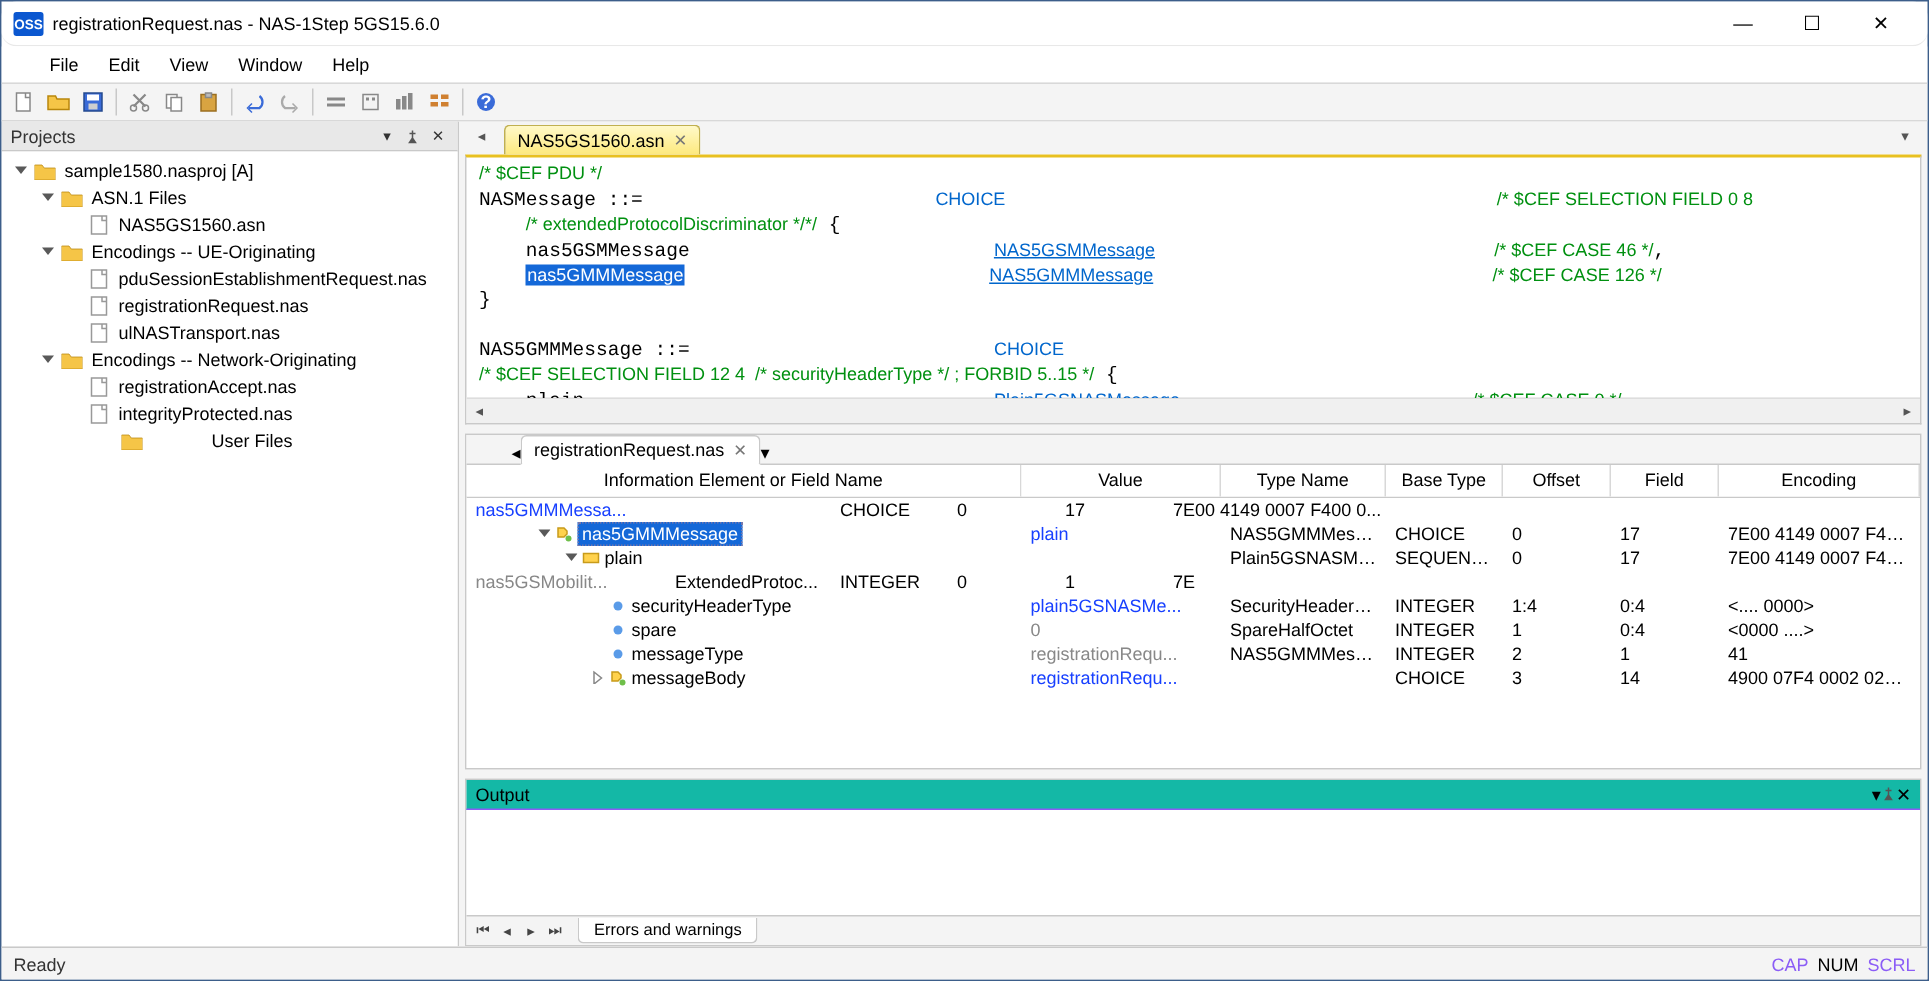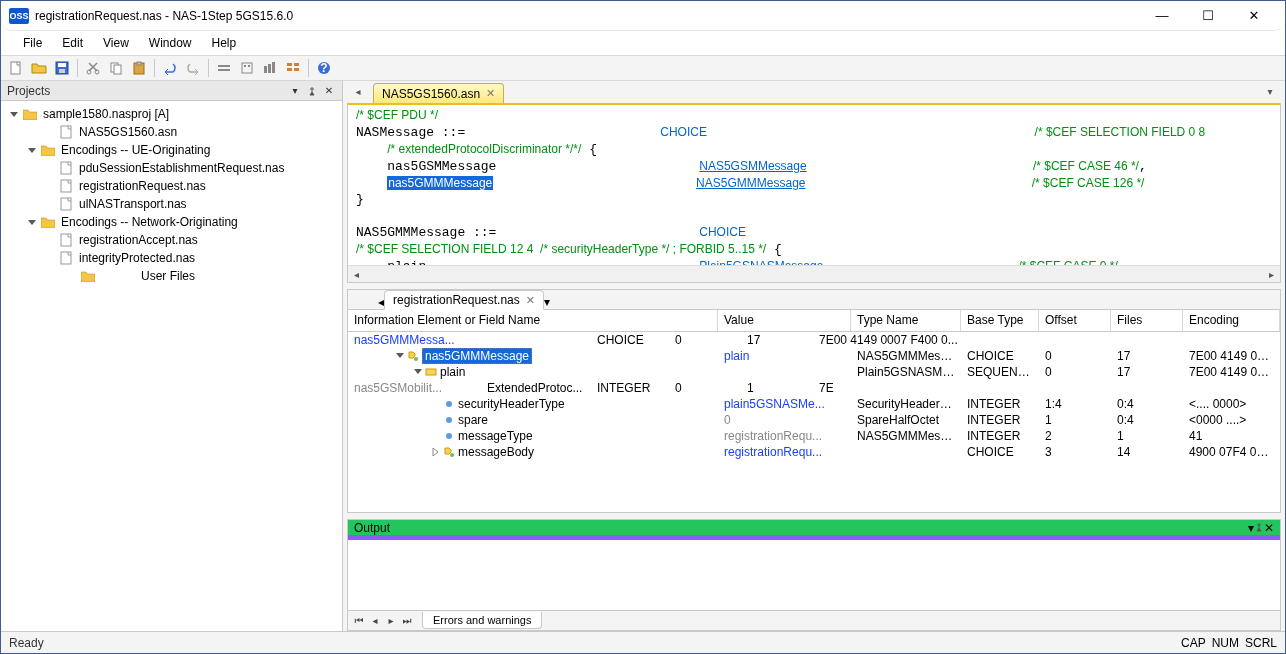--- a/index.html
+++ b/index.html
@@ -1,28 +1,28 @@
 <!DOCTYPE html>
 <html><head>
 <meta charset="utf-8">
 <style>
 * { margin:0; padding:0; box-sizing:border-box; font-family:"Segoe UI",Tahoma,sans-serif; font-size:12px; }
 body { width:1286px; height:654px; background:#fff; display:flex; flex-direction:column; border:1px solid #3d5e8a; overflow:hidden; }
 .titlebar { height:30px; background:#fff; display:flex; align-items:center; padding:0 8px; border-bottom:1px solid #e8e8e8;border-radius:10px; }
 .titlebar .logo { width:20px; height:16px; background:#0b57d0; color:#fff; font-size:9px; font-weight:bold; display:flex; align-items:center; justify-content:center; border-radius:2px; margin-right:6px; }
 .titlebar .title { flex:1; font-size:12px; color:#000; }
 .titlebar .winbtn { width:46px; height:30px; display:flex; align-items:center; justify-content:center; font-size:13px; cursor:default; }
-.menubar { height:24px; display:flex; align-items:center; padding:0 12px; background:#fff; }
+.menubar { height:24px; display:flex; align-items:center; padding:0 22px; background:#fff; }
 .menubar span { padding:3px 10px; cursor:default; color:#000; }
 .toolbar { height:26px; background:#f4f4f4; border-top:1px solid #d8d8d8; border-bottom:1px solid #d8d8d8; display:flex; align-items:center; padding:0 4px; gap:1px; }
 .tbtn { width:22px; height:22px; display:flex; align-items:center; justify-content:center; cursor:default; border-radius:2px; }
 .tbtn span { width:16px; height:16px; display:block; }
 .tsep { width:1px; height:18px; background:#c8c8c8; margin:0 3px; }
 .main { flex:1; display:flex; overflow:hidden; }
-.left { width:342px; display:flex; flex-direction:column; border-right:1px solid #c9c9c9; }
+.left { width:305px; display:flex; flex-direction:column; border-right:1px solid #c9c9c9; }
 .panel-header { height:20px; background:#e8e8e8; border-bottom:1px solid #c9c9c9; display:flex; align-items:center; padding:0 6px; font-size:11px; color:#333; }
 .panel-header .spacer { flex:1; }
 .panel-header .pbtn { width:14px; height:14px; margin-left:3px; display:flex; align-items:center; justify-content:center; font-size:10px; cursor:default; }
 .tree { flex:1; background:#fff; padding:4px 2px; overflow:auto; }
 .tree-row { display:flex; align-items:center; height:18px; white-space:nowrap; cursor:default; }
 .tree-row .exp { width:12px; text-align:center; color:#7b7b7b; font-size:10px; }
 .tree-row .exp svg { vertical-align:middle; }
 .tree-row .ico { width:16px; height:14px; margin:0 3px; display:flex; align-items:center; justify-content:center; }
 .tree-row .lbl { font-size:12px; color:#000; padding:0 2px; }
 .ico-folder { width:14px; height:11px; display:block; }
@@ -40,44 +40,44 @@
 .kw-blue { color:#0066cc; }
 .idblue { color:#0066cc; text-decoration:underline; }
 .sel { background:#1468d8; color:#fff; padding:0 1px; }
 .hscroll { height:17px; background:#f0f0f0; border-top:1px solid #ddd; display:flex; align-items:center; }
 .hscroll .arrow { width:17px; height:17px; display:flex; align-items:center; justify-content:center; font-size:10px; color:#555; cursor:default; }
 .hscroll .track { flex:1; }
 .mid-panel { margin:6px 4px 0 4px; border:1px solid #c9c9c9; background:#fff; flex:1; display:flex; flex-direction:column; min-height:0; }
 .mid-tabbar { height:20px; background:#f4f4f4; display:flex; align-items:flex-end; padding:0 30px 0 30px; position:relative; border-bottom:1px solid #c9c9c9; }
 .mid-tabbar .tab { background:#fff; border:1px solid #c9c9c9; border-bottom:1px solid #fff; position:relative; top:1px; }
 .grid { flex:1; display:flex; flex-direction:column; overflow:hidden; }
-.grid-head { display:flex; height:22px; border-bottom:1px solid #c9c9c9; }
+.grid-head { display:flex; height:22px; border-bottom:1px solid #c9c9c9;text-align:center; }
 .grid-head > div { border-right:1px solid #d8d8d8; padding:3px 6px; background:#fff; font-size:12px; color:#000; }
 .grid-body { flex:1; overflow:auto; background:#fff; }
 .grid-row { display:flex; height:16px; align-items:center; font-size:12px; }
 .grid-row > div { padding:0 6px; white-space:nowrap; overflow:hidden; text-overflow:ellipsis; }
 .col0{width:370px;} .col1{width:133px;} .col2{width:110px;} .col3{width:78px;} .col4{width:72px;} .col5{width:72px;} .col6{flex:1;}
 .grid-head .col0{width:370px;}
 .gcell-name { display:flex; align-items:center; gap:2px; }
 .gexp { width:10px; text-align:center; font-size:9px; color:#555; cursor:default; }
 .gico { width:14px; height:14px; display:flex; align-items:center; justify-content:center; }
 .row-sel .name-text { background:#1468d8; color:#fff; border:1px dotted #77a; padding:0 2px; }
 .val-blue { color:#1840ff; }
 .val-gray { color:#888; }
 .output { margin:6px 4px 0 4px; border:1px solid #c9c9c9; background:#fff; height:112px; display:flex; flex-direction:column; }
-.output-head { height:20px; background:#22c55e; border-bottom:5px solid #8b5cf6; display:flex; align-items:center; padding:0 6px; font-size:11px;text-align:center; }
+.output-head { height:20px; background:#14b8a6; border-bottom:1px solid #8b5cf6; display:flex; align-items:center; padding:0 6px; font-size:11px;text-align:center; }
 .output-head .spacer { flex:1; }
 .output-body { flex:1; background:#fff; }
 .output-tabs { height:20px; border-top:1px solid #c9c9c9; display:flex; align-items:center; padding:0 4px; background:#f4f4f4; }
 .output-tabs .nav { display:flex; gap:2px; margin-right:8px; }
 .output-tabs .nav span { width:14px; text-align:center; font-size:10px; cursor:default; color:#444; }
 .output-tabs .otab { border:1px solid #c9c9c9; border-top:none; padding:2px 10px; background:#fff; font-size:11px; border-radius:0 0 4px 4px; }
 .statusbar { height:22px; background:#f4f4f4; border-top:1px solid #c9c9c9; display:flex; align-items:center; padding:0 8px; font-size:11px; color:#333; }
 .statusbar .spacer { flex:1; }
-.statusbar .ind { margin-left:6px; color:#000000; }
+.statusbar .ind { margin-left:6px; color:#8b5cf6; }
 .statusbar .ind.on { color:#000; }
 .col-preindent { flex-shrink:0; }
 svg.triangle-down { width:9px; height:9px; }
 </style>
 </head>
 <body>
 
 <div class="titlebar">
   <div class="logo">OSS</div>
   <div class="title">registrationRequest.nas - NAS-1Step 5GS15.6.0</div>
@@ -203,20 +203,31 @@
           <span class="exp"><svg class="triangle-down" viewBox="0 0 9 9">
               <path d="M1 2l4 5 4-5z" fill="#595959"></path>
             </svg></span>
           <span class="ico">
             <svg class="ico-folder" viewBox="0 0 14 11">
               <path d="M0 1h5l1.5 2H14v8H0z" fill="#f5c547" stroke="#b8860b" stroke-width="0.5"></path>
             </svg>
           </span>
           <span class="lbl">sample1580.nasproj [A]</span>
         </div>
+        <div class="tree-row" style="padding-left: 22px;">
+          <span class="exp"><svg class="triangle-down" viewBox="0 0 9 9">
+              <path d="M1 2l4 5 4-5z" fill="#595959"></path>
+            </svg></span>
+          <span class="ico">
+            <svg class="ico-folder" viewBox="0 0 14 11">
+              <path d="M0 1h5l1.5 2H14v8H0z" fill="#f5c547" stroke="#b8860b" stroke-width="0.5"></path>
+            </svg>
+          </span>
+          <span class="lbl">ASN.1 Files</span>
+        </div>
         <div class="tree-row" style="padding-left: 40px;">
           <span class="exp"></span>
           <span class="ico">
             <svg class="ico-file" viewBox="0 0 12 14">
               <rect x="1" y="1" width="10" height="12" fill="#fff" stroke="#999"></rect>
               <path d="M8 1v3h3" fill="none" stroke="#999"></path>
             </svg>
           </span>
           <span class="lbl">NAS5GS1560.asn</span>
         </div>
@@ -341,21 +352,21 @@
         </div>
         <div class="menu-drop">▾</div>
       </div>
       <div class="grid">
         <div class="grid-head" id="grid-head">
             <div class="col0">Information Element or Field Name</div>
             <div class="col1">Value</div>
             <div class="col2">Type Name</div>
             <div class="col3">Base Type</div>
             <div class="col4">Offset</div>
-            <div class="col5">Files</div>
+            <div class="col5">Field</div>
             <div class="col6">Encoding</div>
           </div>
         <div class="grid-body" id="grid-body">
             <div class="grid-row">
               <div class="col1 val-blue">nas5GMMMessa...</div>
               <div class="col2"></div>
               <div class="col3">CHOICE</div>
               <div class="col4">0</div>
               <div class="col5">17</div>
               <div class="col6">7E00 4149 0007 F400 0...</div>

